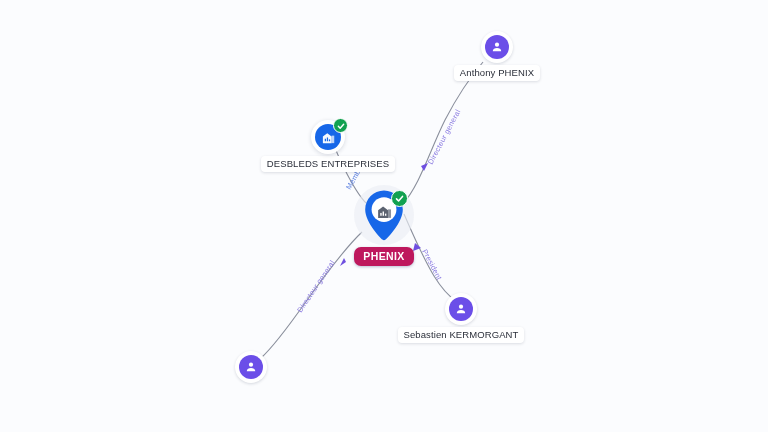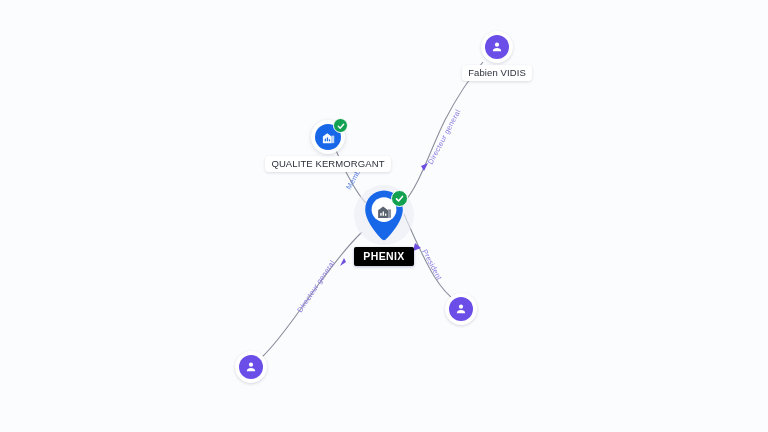--- a/index.html
+++ b/index.html
@@ -160,26 +160,26 @@
     background: #ffffff;
     border-radius: 4px;
     padding: 2px 6px 3px 6px;
     font-size: 9.5px;
     color: #2b2f3a;
     white-space: nowrap;
     box-shadow: 0 1px 3px rgba(20,30,60,0.14);
     letter-spacing: 0.1px;
   }
   .node-label-primary {
-    background: #000000;
+    background: #be185d;
     color: #ffffff;
     font-weight: bold;
     font-size: 10.5px;
     padding: 3px 9px 4px 9px;
-    border-radius: 2px;
+    border-radius: 7px;
     letter-spacing: 0.4px;
     box-shadow: 0 1px 3px rgba(20,40,100,0.28);
   }
 </style>
 </head>
 <body style="background: rgb(251, 252, 254);">
 
 <svg id="graph-canvas" viewBox="0 0 768 432" xmlns="http://www.w3.org/2000/svg">
 
   <path class="edge-path" d="M 402 205 C 420 185, 430 150, 445 120 C 458 95, 472 75, 483 62"></path>
@@ -201,41 +201,41 @@
 
 <div class="node" style="left:440px; top:31px; width:114px;">
   <div class="person-ring">
     <div class="person-disc">
       <svg width="14" height="14" viewBox="0 0 24 24" fill="#ffffff">
         <circle cx="12" cy="8" r="3.6"></circle>
         <path d="M4.8 19.2c0-3.6 3.2-5.6 7.2-5.6s7.2 2 7.2 5.6z"></path>
       </svg>
     </div>
   </div>
-  <div class="node-label">Fabien VIDIS</div>
+  <div class="node-label">Anthony PHENIX</div>
 </div>
 
 <div class="node" style="left:258px; top:120px; width:140px;">
   <div class="company-ring">
     <div class="company-disc">
       <svg width="15" height="15" viewBox="0 0 24 24" fill="#ffffff">
         <path d="M3 21V10.2L10 5l7 5.2V21H3z" fill="#ffffff" opacity="0.96"></path>
         <rect x="17" y="9" width="4.2" height="12" fill="#ffffff" opacity="0.72"></rect>
         <rect x="6" y="14" width="2" height="4" fill="#1767e8"></rect>
         <rect x="9.3" y="12" width="2" height="6" fill="#1767e8"></rect>
         <rect x="12.6" y="15" width="2" height="3" fill="#1767e8"></rect>
       </svg>
     </div>
     <div class="check-badge">
       <svg width="8" height="8" viewBox="0 0 24 24" fill="none" stroke="#ffffff" stroke-width="4.2" stroke-linecap="round" stroke-linejoin="round">
         <polyline points="4,13 9.5,18.5 20,6.5"></polyline>
       </svg>
     </div>
   </div>
-  <div class="node-label">QUALITE KERMORGANT</div>
+  <div class="node-label">DESBLEDS ENTREPRISES</div>
 </div>
 
 <div class="node" style="left:353px; top:189px; width:62px;">
   <div class="pin-wrap">
     <div class="pin-halo"></div>
     <svg class="pin-shape" width="46" height="56" viewBox="0 0 46 56">
       <path d="M23 1.6C12.6 1.6 4.2 10 4.2 20.4c0 13.2 15.6 28.6 17.2 30.2 .9 .9 2.3 .9 3.2 0
                1.6-1.6 17.2-17 17.2-30.2C41.8 10 33.4 1.6 23 1.6z" fill="#1767e8"></path>
       <circle cx="23" cy="20.6" r="12.4" fill="#ffffff"></circle>
     </svg>
@@ -259,20 +259,21 @@
 
 <div class="node" style="left:390px; top:293px; width:142px;">
   <div class="person-ring">
     <div class="person-disc">
       <svg width="14" height="14" viewBox="0 0 24 24" fill="#ffffff">
         <circle cx="12" cy="8" r="3.6"></circle>
         <path d="M4.8 19.2c0-3.6 3.2-5.6 7.2-5.6s7.2 2 7.2 5.6z"></path>
       </svg>
     </div>
   </div>
+  <div class="node-label">Sebastien KERMORGANT</div>
 </div>
 
 <div class="node" style="left:195px; top:351px; width:112px;">
   <div class="person-ring">
     <div class="person-disc">
       <svg width="14" height="14" viewBox="0 0 24 24" fill="#ffffff">
         <circle cx="12" cy="8" r="3.6"></circle>
         <path d="M4.8 19.2c0-3.6 3.2-5.6 7.2-5.6s7.2 2 7.2 5.6z"></path>
       </svg>
     </div>

